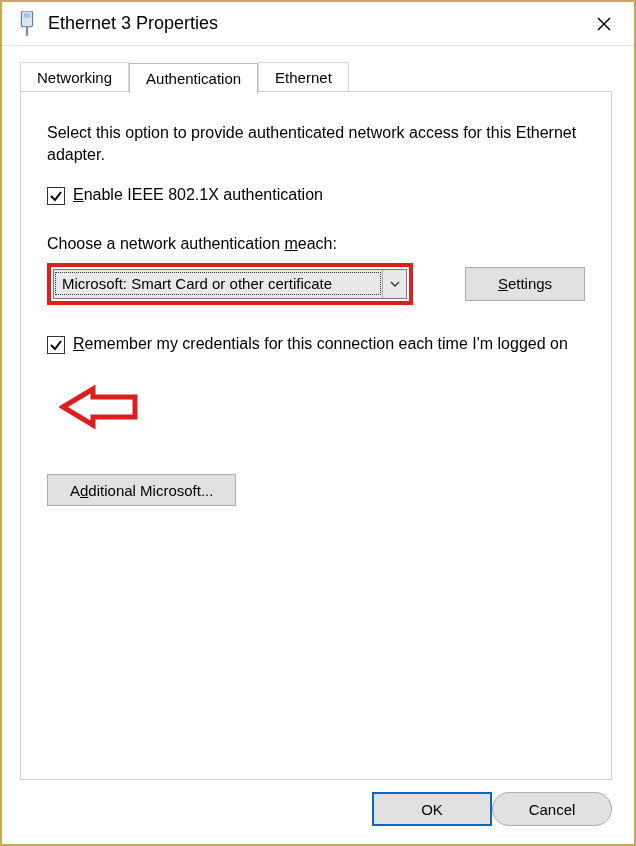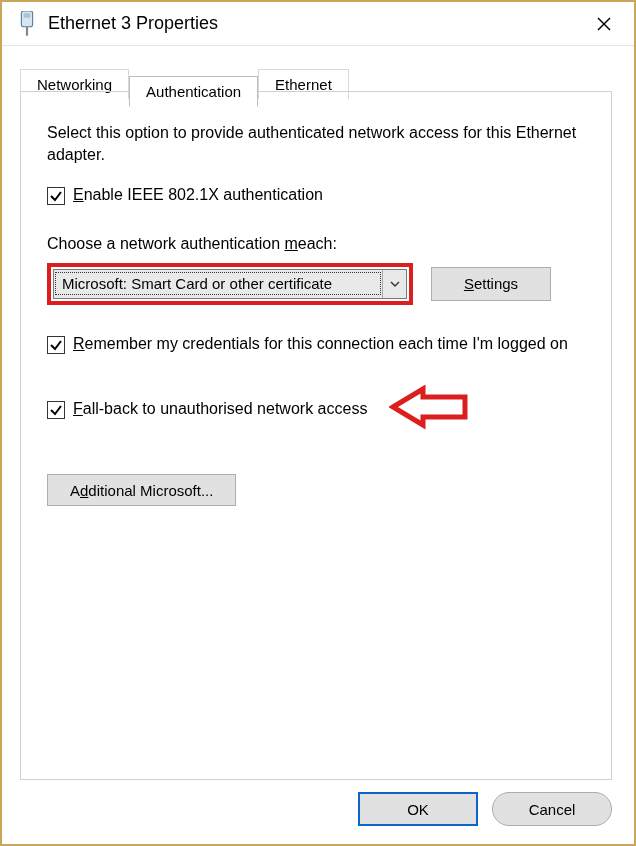--- a/index.html
+++ b/index.html
@@ -49,33 +49,33 @@
     gap: 0;
   }
   .tab {
     padding: 6px 16px 6px 16px;
     border: 1px solid #d0d0d0;
     border-bottom: none;
     background: #fff;
     font-size: 15px;
     cursor: pointer;
     position: relative;
-    top: 8px;
+    top: 1px;
   }
   .tab.inactive {
     background: #fff;
     color: #000;
     border-color: #d8d8d8;
   }
   .tab.active {
     background: #fff;
     border-color: #bdbdbd;
     border-bottom: 1px solid #fff;
     z-index: 2;
-    top: 16px;
+    top: 3px;
   }
   .tabpanel {
     margin: 0 22px 0 18px;
     border: 1px solid #d0d0d0;
     flex: 1 1 auto;
     padding: 30px 26px 20px 26px;
     position: relative;
     overflow: hidden;
   }
   .desc {
@@ -103,20 +103,21 @@
   .checkbox svg { width: 14px; height: 14px; }
   .method-label {
     font-size: 16px;
     margin: 30px 0 10px 0;
   }
   .method-row {
     display: flex;
     align-items: center;
     gap: 18px;
     margin-bottom: 28px;
+    justify-content: space-between;
   }
   .highlight-box {
     border: 4px solid #dc1e1e;
     padding: 2px 2px 2px 2px;
     display: inline-block;
   }
   .dropdown {
     display: flex;
     align-items: center;
     border: 1px solid #7a7a7a;
@@ -162,21 +163,20 @@
   }
   .fallback-row {
     display: flex;
     align-items: center;
     gap: 10px;
   }
   .bottom-bar {
     padding: 12px 22px 18px 0;
     display: flex;
     justify-content: flex-end;
-    gap: 14px;
   }
   .btn.ok {
     border: 2px solid #0a66c9;
     background: #e1e1e1;
     min-width: 120px;
     height: 34px;
   }
   .btn.cancel {
     min-width: 120px;
     height: 34px;
@@ -254,30 +254,20 @@
           <svg viewBox="0 0 14 14">
               <polyline points="2,7 6,11 12,3" fill="none" stroke="#000" stroke-width="2"></polyline>
             </svg>
         </span>
         <span class="remember-label-wrap">
           <span class="u">R</span><span>emember my credentials for this connection each time I'm logged on</span>
         </span>
       </div>
 
       <div class="fallback-row" style="position:relative;">
-        <div class="check-row" style="margin-bottom:0;">
-          <span class="checkbox">
-            <svg viewBox="0 0 14 14">
-                <polyline points="2,7 6,11 12,3" fill="none" stroke="#000" stroke-width="2"></polyline>
-              </svg>
-          </span>
-          <span>
-            <span class="u">F</span><span>all-back to unauthorised network access</span>
-          </span>
-        </div>
         <span style="margin-left:12px;">
           <svg width="80" height="48" viewBox="0 0 80 48">
             <polygon points="4,24 34,6 34,14 76,14 76,34 34,34 34,42" fill="none" stroke="#dc1e1e" stroke-width="5" stroke-linejoin="miter"></polygon>
           </svg>
         </span>
       </div>
     </div>
 
     <div class="btn additional">
       <span>A</span>

